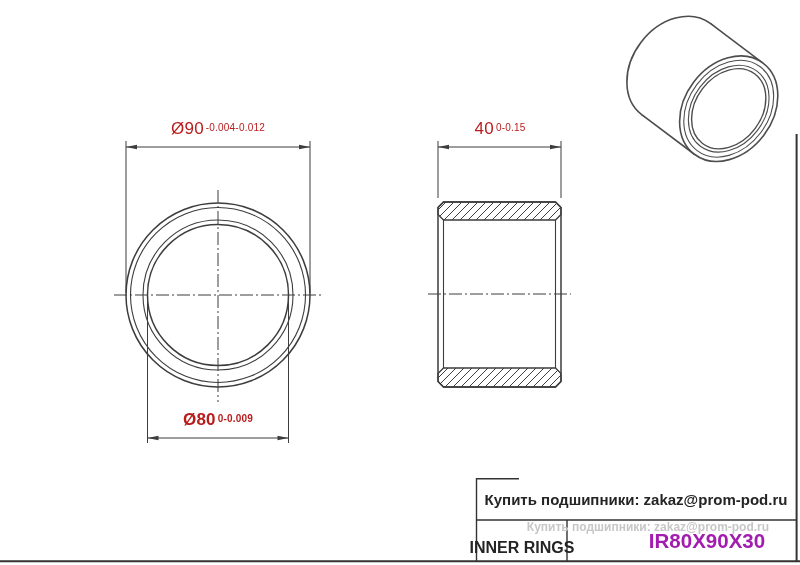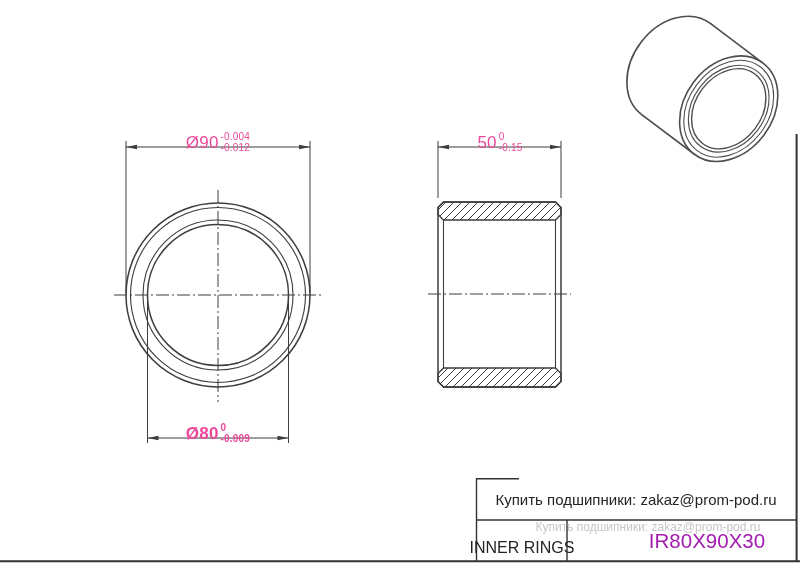--- a/index.html
+++ b/index.html
@@ -3,27 +3,27 @@
 <meta charset="utf-8">
 <style>
   html,body{margin:0;padding:0;background:#ffffff;}
   .canvas{
     position:relative;width:800px;height:565px;background:#ffffff;overflow:hidden;
     font-family:"Liberation Sans", sans-serif;color:#1f1f1f;
   }
   .canvas svg{position:absolute;left:0;top:0;}
   .dim-label{
     position:absolute;display:flex;align-items:center;justify-content:center;
-    font-size:17px;color:#ec4899;letter-spacing:.2px;white-space:nowrap;margin-top:14px;
+    font-size:17px;color:#b91c1c;letter-spacing:.2px;white-space:nowrap;
   }
   .dim-label .tols{
-    display:flex;flex-direction:column;font-size:10px;line-height:1.12;
+    display:flex;font-size:10px;line-height:1.12;
     margin-left:2px;transform:translateY(-1px);text-align:left;
   }
-  .tb-text{position:absolute;display:flex;align-items:center;white-space:nowrap;}
+  .tb-text{position:absolute;display:flex;align-items:center;white-space:nowrap;font-weight:bold;}
   .tb-contact{left:477px;top:480px;width:318px;height:38px;justify-content:center;font-size:15px;color:#242424;}
   .tb-watermark{left:500px;top:520px;width:296px;height:13px;justify-content:center;
     font-size:12px;color:#c7c7c7;filter:blur(0.3px);}
   .tb-category{left:477px;top:520px;width:90px;height:56px;justify-content:center;font-size:16px;color:#242424;}
   .tb-partlabel{left:582px;top:524px;width:70px;height:34px;flex-direction:column;align-items:flex-start;
     justify-content:center;font-size:10.5px;line-height:1.3;color:#242424;}
   .tb-partnumber{left:618px;top:520px;width:178px;height:41px;justify-content:center;font-size:20.5px;color:#a21caf;}
 </style>
 </head>
 <body>
@@ -117,21 +117,21 @@
 
   <div class="dim-label" style="left:118px;top:406px;width:200px;height:28px;font-weight:bold;">
     <span>Ø80</span>
     <span class="tols">
       <span>0</span>
       <span>-0.009</span>
     </span>
   </div>
 
   <div class="dim-label" style="left:400px;top:115px;width:200px;height:28px;">
-    <span>50</span>
+    <span>40</span>
     <span class="tols">
       <span>0</span>
       <span>-0.15</span>
     </span>
   </div>
 
   <div class="tb-text tb-contact">Купить подшипники: zakaz@prom-pod.ru</div>
   <div class="tb-text tb-watermark">Купить подшипники: zakaz@prom-pod.ru</div>
   <div class="tb-text tb-category">INNER RINGS</div>
   <div class="tb-text tb-partnumber">IR80X90X30</div>

